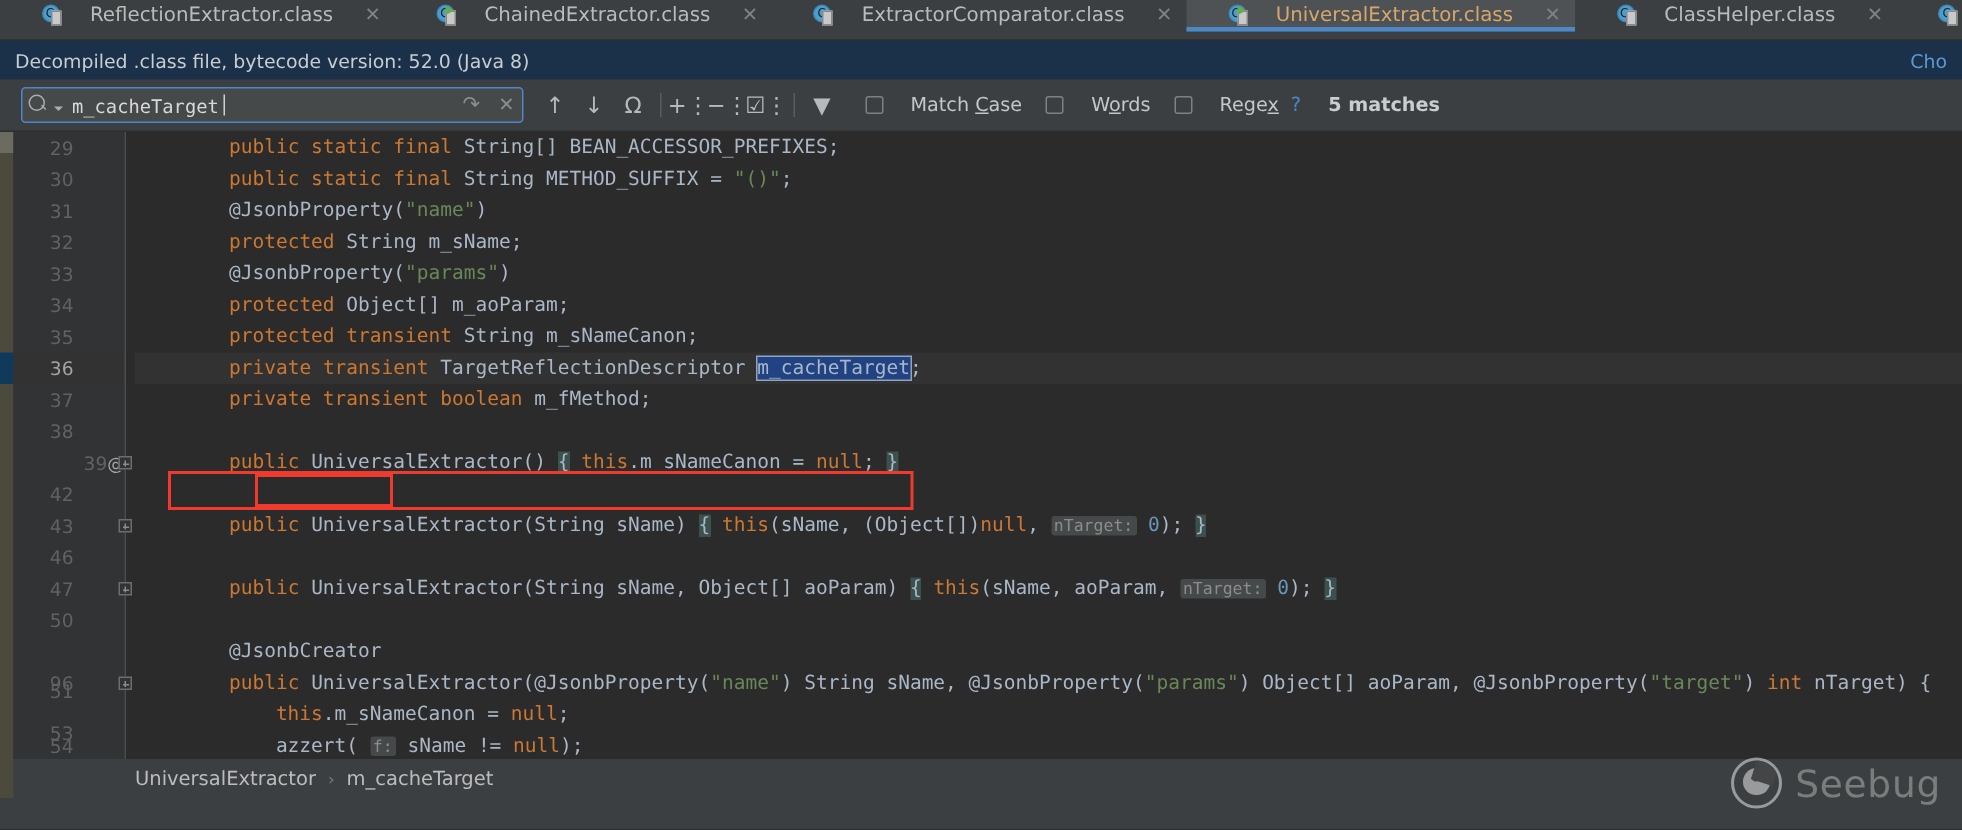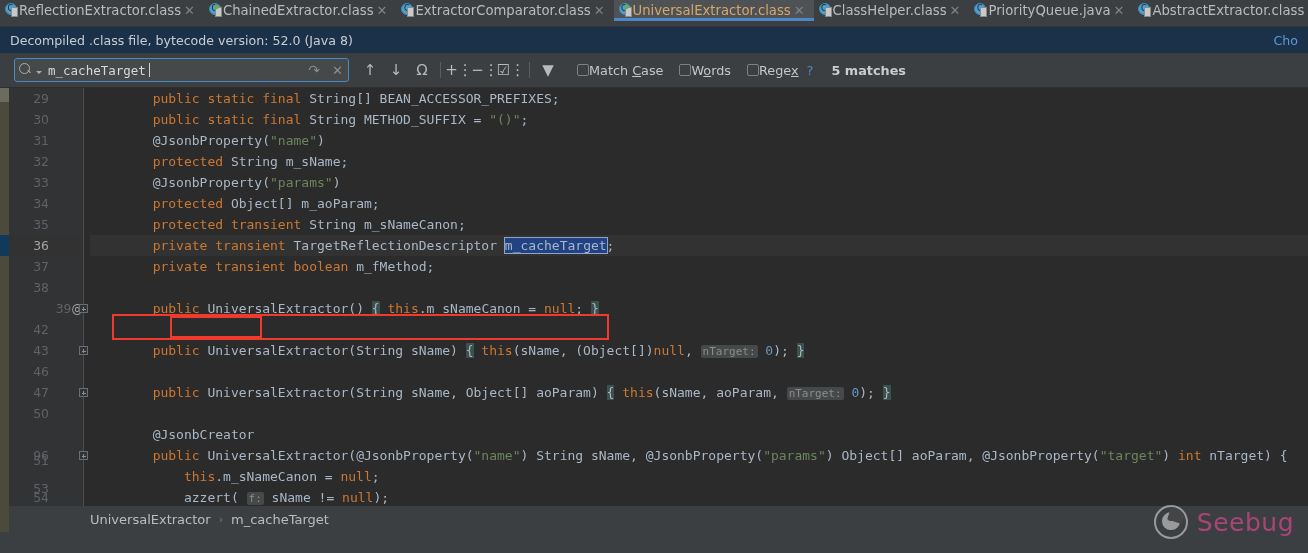--- a/index.html
+++ b/index.html
@@ -19,22 +19,22 @@
   .tabbar {
     position: absolute; top: 0; left: 0;
     width: 1308px; height: 27px;
     background: #3c3f41;
     display: flex; align-items: stretch;
     overflow: hidden;
     border-bottom: 1px solid #323232;
   }
   .tab {
     display: flex; align-items: center;
-    gap: 0;
-    padding: 0 9px 0 5px;
+    gap: 18px;
+    padding: 0 9px 0 28px;
     height: 21px;
     white-space: nowrap;
     font-size: 13.2px;
     color: #bbbbbb;
     position: relative;
     flex: 0 0 auto;
   }
   .tab.active { background: #4e5254; color: #d6a76c; }
   .tab.active::after {
     content: ""; position: absolute;
@@ -154,21 +154,21 @@
     display: flex; align-items: center; justify-content: center;
     color: #b6babd; font-size: 15px;
     flex: 0 0 auto;
   }
   .tb-gap { width: 8px; }
   .tb-sep {
     width: 1px; height: 16px; background: #5a5d5f;
     margin: 0 5px; flex: 0 0 auto;
   }
   .chk-wrap {
-    display: flex; align-items: center; gap: 0;
+    display: flex; align-items: center; gap: 18px;
     margin-left: 16px; flex: 0 0 auto;
   }
   .chk {
     width: 12px; height: 12px;
     border: 1px solid #7d8184;
     border-radius: 2px;
     background: #3c3f41;
   }
   .chk-lbl { font-size: 12.8px; color: #c3c7ca; }
   .chk-lbl u { text-decoration: underline; }
@@ -321,21 +321,21 @@
     width: 15px; height: 14px;
     background: #4a4a4a;
     transform: rotate(18deg);
   }
   .wm-logo .dot {
     position: absolute; left: 12px; top: 9px;
     width: 5px; height: 5px; border-radius: 50%;
     background: #4a4a4a;
   }
   .wm-text {
-    font-size: 25px; color: #ec4899;
+    font-size: 25px; color: #a3a3a3;
     font-family: "DejaVu Sans", sans-serif;
     letter-spacing: 0.5px;
   }
 </style>
 </head>
 <body>
 
 <div id="app">
 
   <div class="tabbar" id="tabbar">

